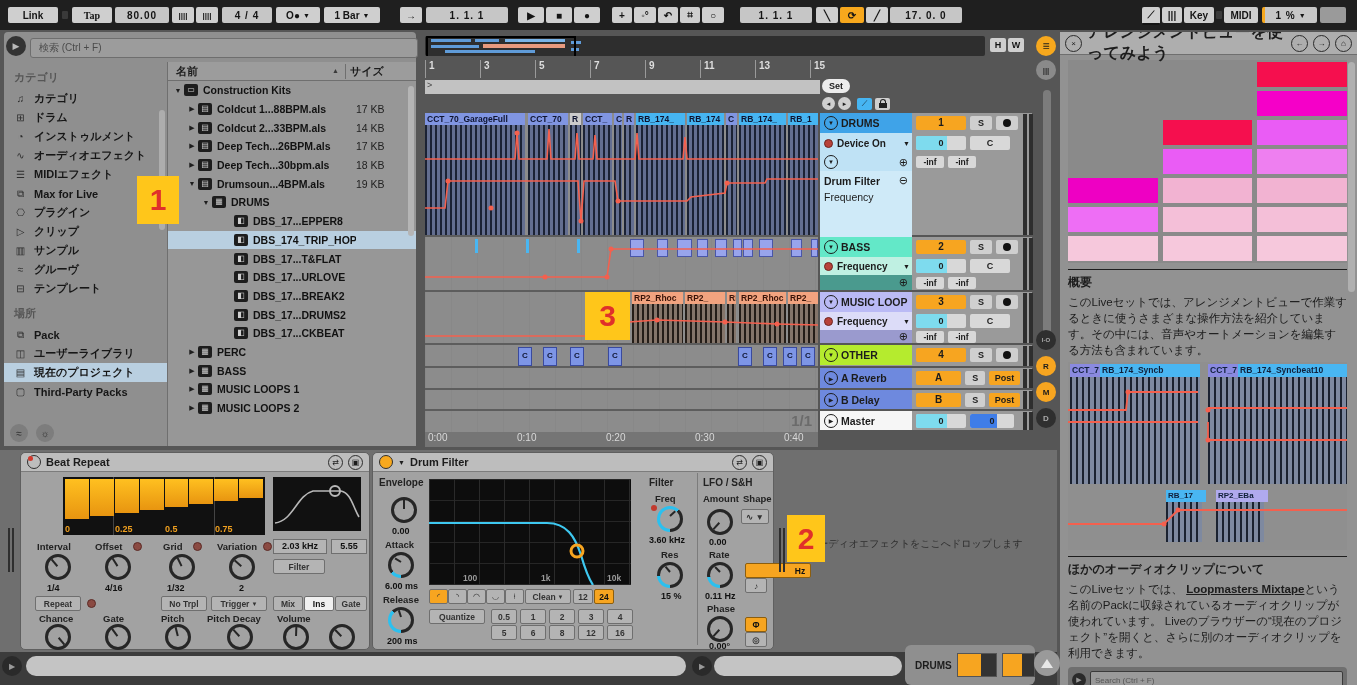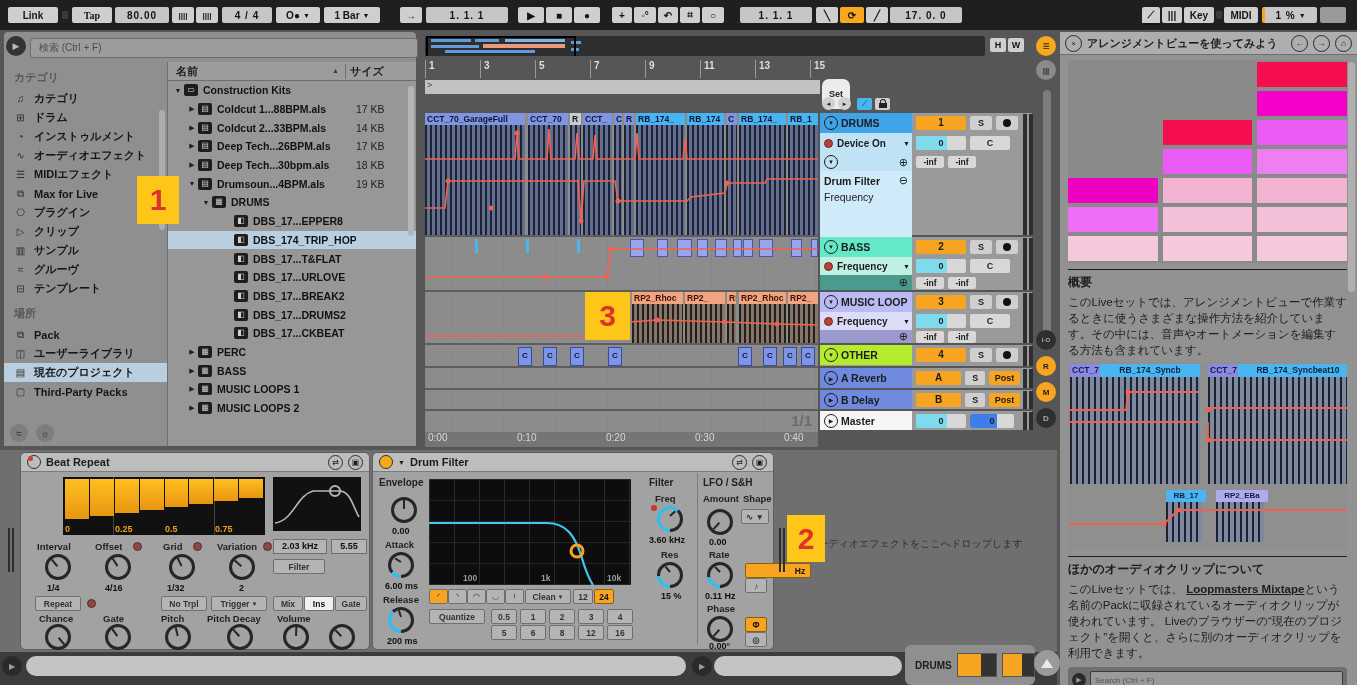--- a/index.html
+++ b/index.html
@@ -43,21 +43,21 @@
   #arrange{position:absolute;left:425px;top:32px;width:607px;height:415px;}
   #overview{position:absolute;left:0;top:4px;width:560px;height:20px;background:#2e2e2e;border-radius:2px;overflow:hidden;}
   #ovbox{position:absolute;left:1px;top:0;width:146px;height:18px;border:2px solid #000;}
   .ovdash{position:absolute;height:3px;background:#5f9bd8;}
   .ovsalmon{position:absolute;height:4px;background:#e89a7e;}
   .hw{position:absolute;top:6px;width:16px;height:14px;background:#cfcfcf;border-radius:2px;color:#141414;
       font-size:9px;font-weight:bold;display:flex;align-items:center;justify-content:center;}
   #ruler{position:absolute;left:0;top:28px;width:393px;height:18px;display:flex;color:#dedede;font-weight:bold;}
   #ruler span{width:51px;flex:none;border-left:1px solid #9a9a9a;padding-left:3px;font-size:10px;}
   #scrub{position:absolute;left:0;top:48px;width:393px;height:14px;background:#c2c2c2;color:#444;font-size:9px;padding-left:2px;}
-  #setbtn{position:absolute;left:397px;top:47px;width:28px;height:30px;background:#ececec;border-radius:7px;
+  #setbtn{position:absolute;left:397px;top:47px;width:28px;height:14px;background:#ececec;border-radius:7px;
           font-size:9px;font-weight:bold;display:flex;align-items:center;justify-content:center;}
   .nudge{position:absolute;top:65px;width:13px;height:13px;background:#cfcfcf;font-size:7px;color:#222;}
   .modebtn{position:absolute;top:66px;width:15px;height:12px;border-radius:2px;background:#cfcfcf;
            display:flex;align-items:center;justify-content:center;font-size:8px;color:#16222c;}
   .lockbody{width:8px;height:5px;background:#222;position:relative;margin-top:3px;}
   .lockbody::before{content:"";position:absolute;left:1px;top:-4px;width:4px;height:4px;border:1.5px solid #222;
                     border-bottom:none;border-radius:3px 3px 0 0;}
   #lanes{position:absolute;left:0;top:81px;width:393px;height:319px;background:#8c8c8c;
          background-image:repeating-linear-gradient(90deg,#80808055 0 1px,transparent 1px 26px);}
   .lane{position:relative;border-bottom:2px solid #5d5d5d;overflow:hidden;}
@@ -103,30 +103,30 @@
   .dbbox{width:28px;height:12px;background:#d8d8d8;border-radius:2px;text-align:center;line-height:12px;font-size:8.5px;font-weight:bold;}
   .postbtn{width:34px;height:14px;background:#f7a520;border-radius:2px;text-align:center;line-height:14px;font-size:9px;font-weight:bold;}
   .mrow{display:flex;gap:4px;align-items:center;}
   
   #strip{position:absolute;left:1032px;top:32px;width:28px;height:613px;}
   .stc{position:absolute;left:4px;width:20px;height:20px;font-size:9px;font-weight:bold;}
   .stscroll{position:absolute;left:11px;top:58px;width:8px;height:245px;background:#7c7c7c;border-radius:4px;}
   
   #help{position:absolute;left:1060px;top:32px;width:297px;height:653px;background:#929292;overflow:hidden;}
   #helphead{height:22px;background:#aeaeae;display:flex;align-items:center;gap:5px;padding:0 5px;border-bottom:1px solid #6f6f6f;}
-  #helphead .ht{flex:1;font-weight:bold;font-size:11px;}
+  #helphead .ht{flex:1;font-weight:bold;font-size:16px;}
   .hico{width:15px;height:15px;border:1px solid #2a2a2a;font-size:8px;background:transparent;flex:none;}
   #helpbody{padding:5px 10px 0 8px;}
   #clipgrid{background:#8a8a8a;display:grid;grid-template-columns:1fr 1fr 1fr;gap:4px 5px;padding:2px 0;}
   #clipgrid div{height:25px;}
   .hdiv{border:none;border-top:1.5px solid #1e1e1e;margin:6px 0 4px 0;}
   .hh{font-weight:bold;font-size:12px;margin:2px 0 3px 0;}
   .hp{font-size:11.5px;line-height:16px;margin:0 0 4px 0;}
   .hlink{text-decoration:underline;font-weight:bold;margin-top:44px;}
-  #img2{position:relative;background:#8f8f8f;height:188px;margin:4px 0 2px 0;overflow:hidden;text-align:center;}
+  #img2{position:relative;background:#8f8f8f;height:188px;margin:4px 0 2px 0;overflow:hidden;}
   .i2hdr{position:absolute;top:2px;height:13px;display:flex;font-size:8.5px;font-weight:bold;color:#10203a;}
   .i2hdr span{line-height:13px;padding:0 2px;white-space:nowrap;overflow:hidden;}
   .i2wave{position:absolute;background:repeating-linear-gradient(90deg,#1b2230 0 2px,#7e89a0 2px 6px);}
   .i2small{position:absolute;height:12px;font-size:8px;font-weight:bold;color:#10203a;line-height:12px;padding:0 2px;}
   #minisearch{margin:6px 0 0 0;height:26px;background:#6f6f6f;border-radius:4px;display:flex;align-items:center;gap:4px;padding:0 4px;}
   #minisearch .msf{flex:1;height:16px;background:#9a9a9a;border:1px solid #3a3a3a;border-radius:2px;
                    font-size:8px;color:#555;display:flex;align-items:center;padding-left:4px;}
   .helpscroll{position:absolute;right:2px;top:30px;width:7px;height:230px;background:#b0b0b0;border-radius:4px;}
   
   #devices{position:absolute;left:0;top:450px;width:1057px;height:202px;background:#6f6f6f;}

